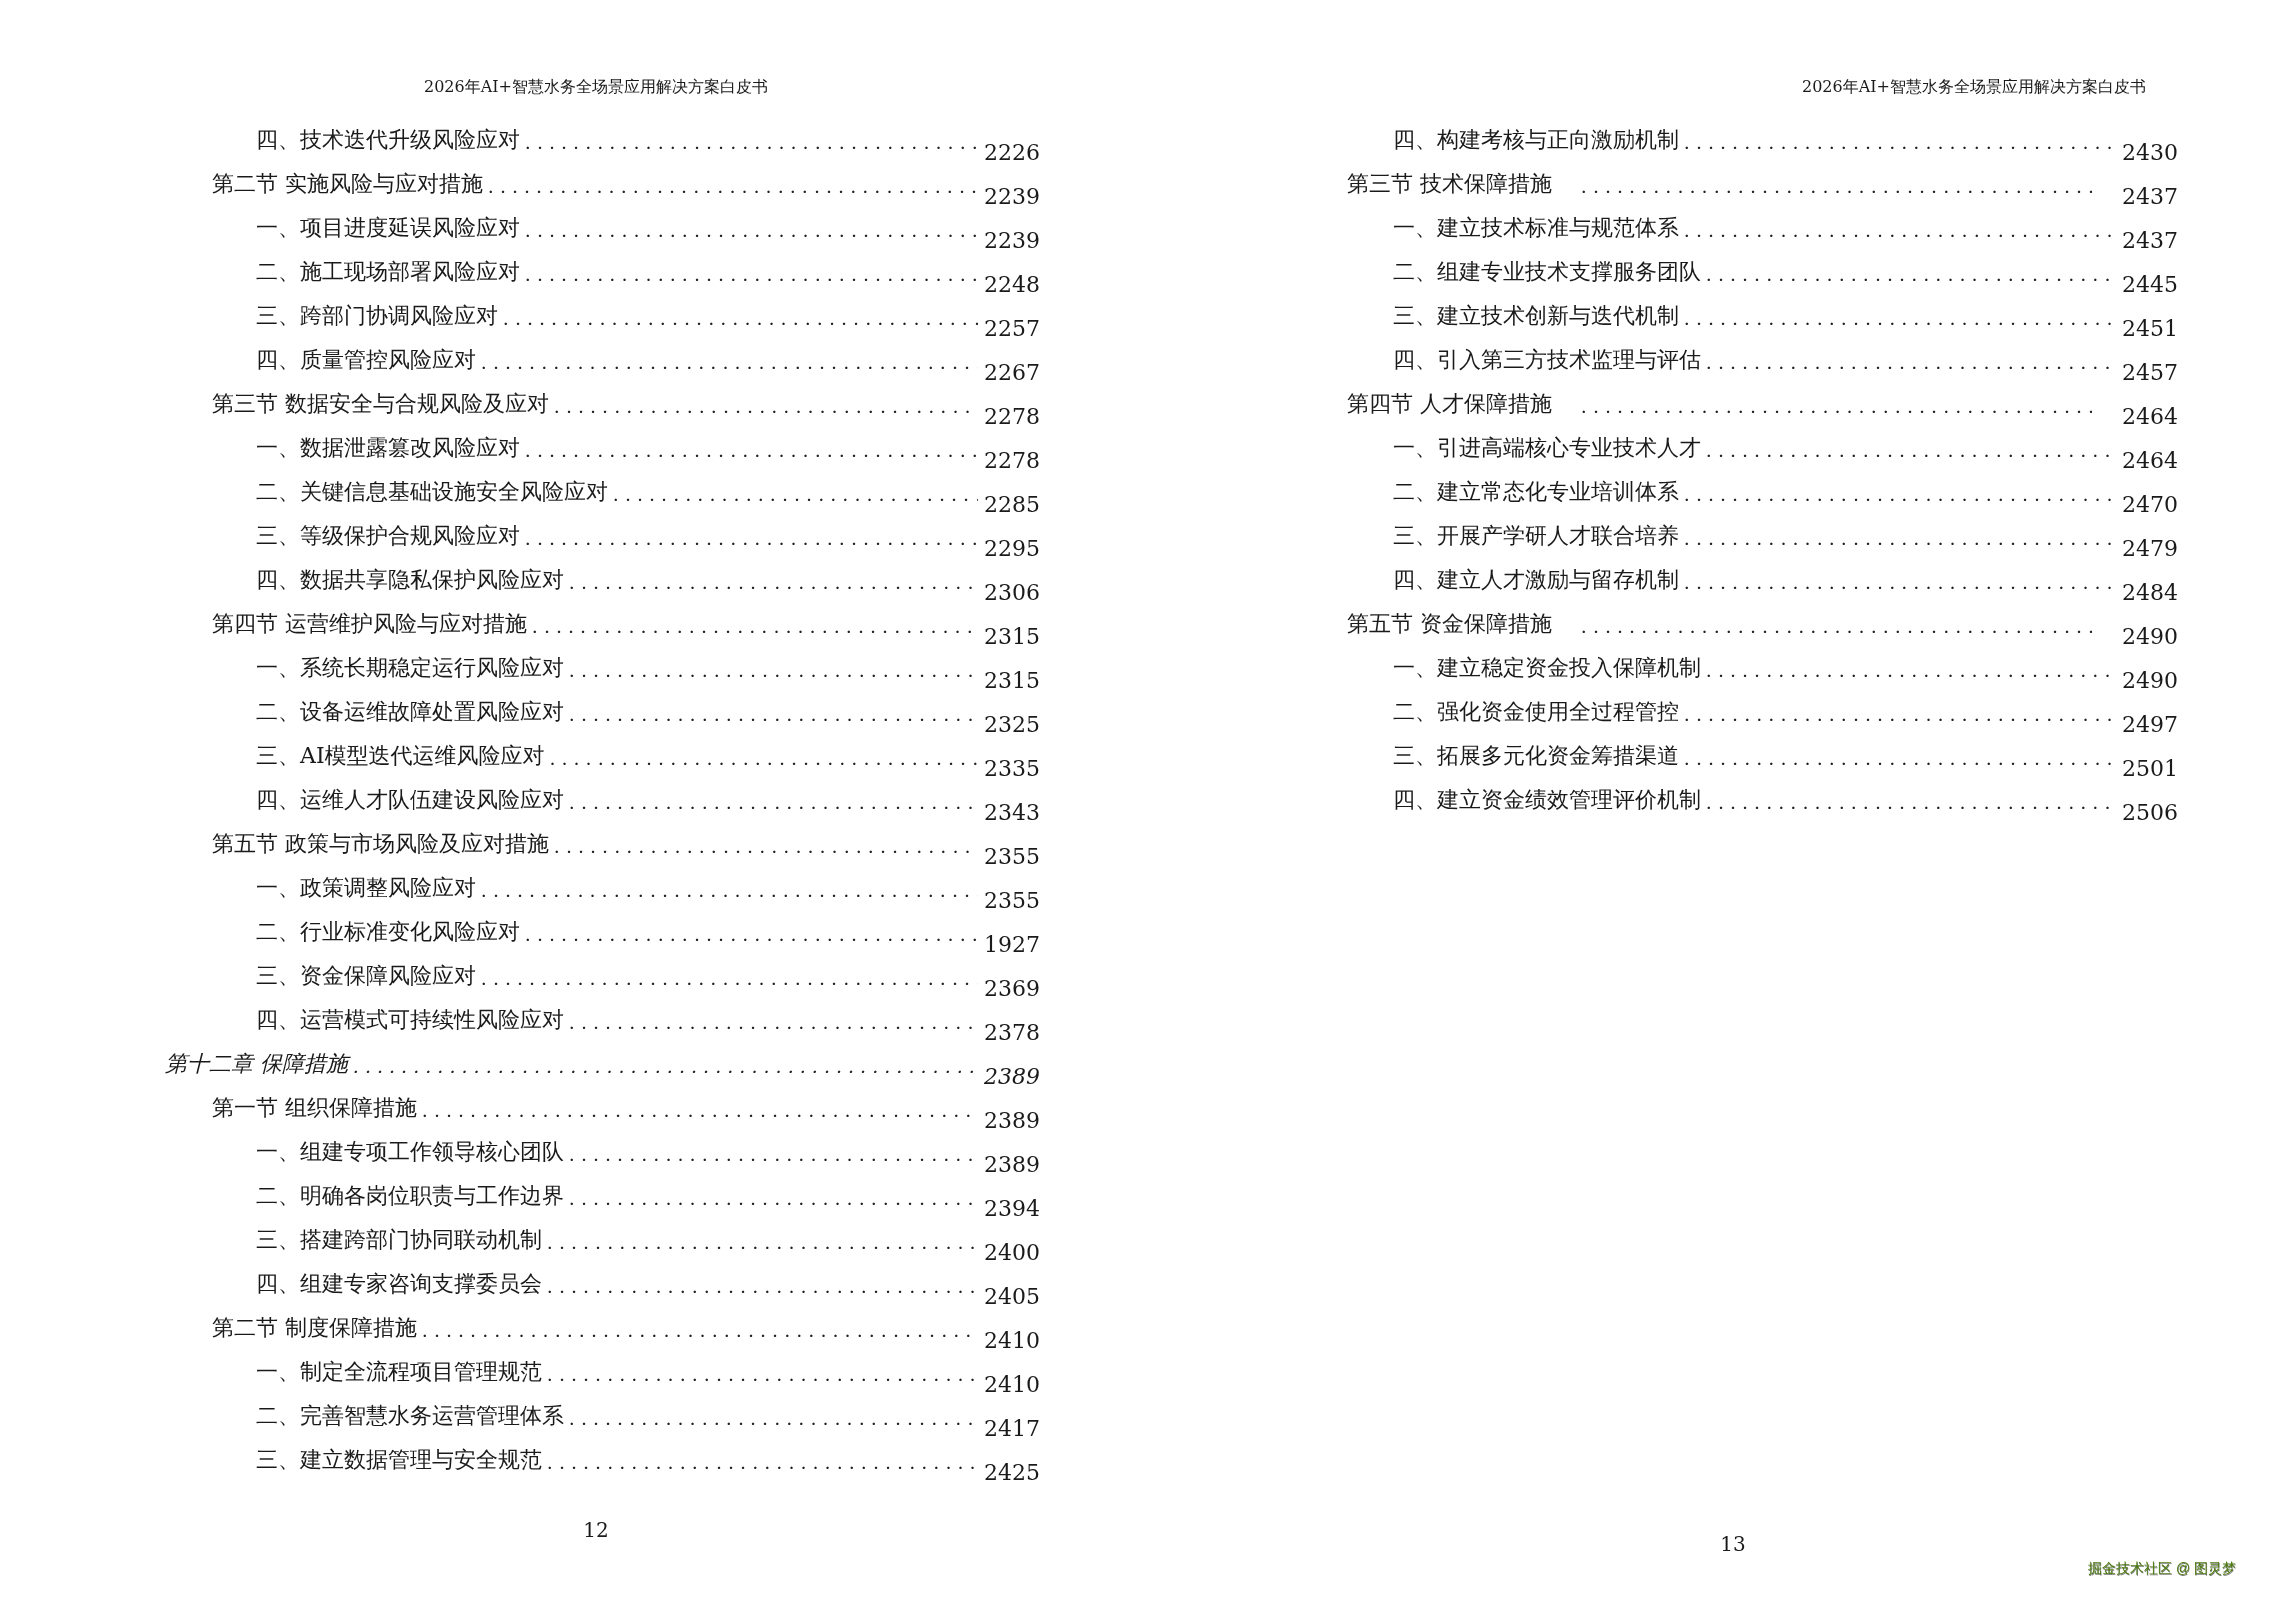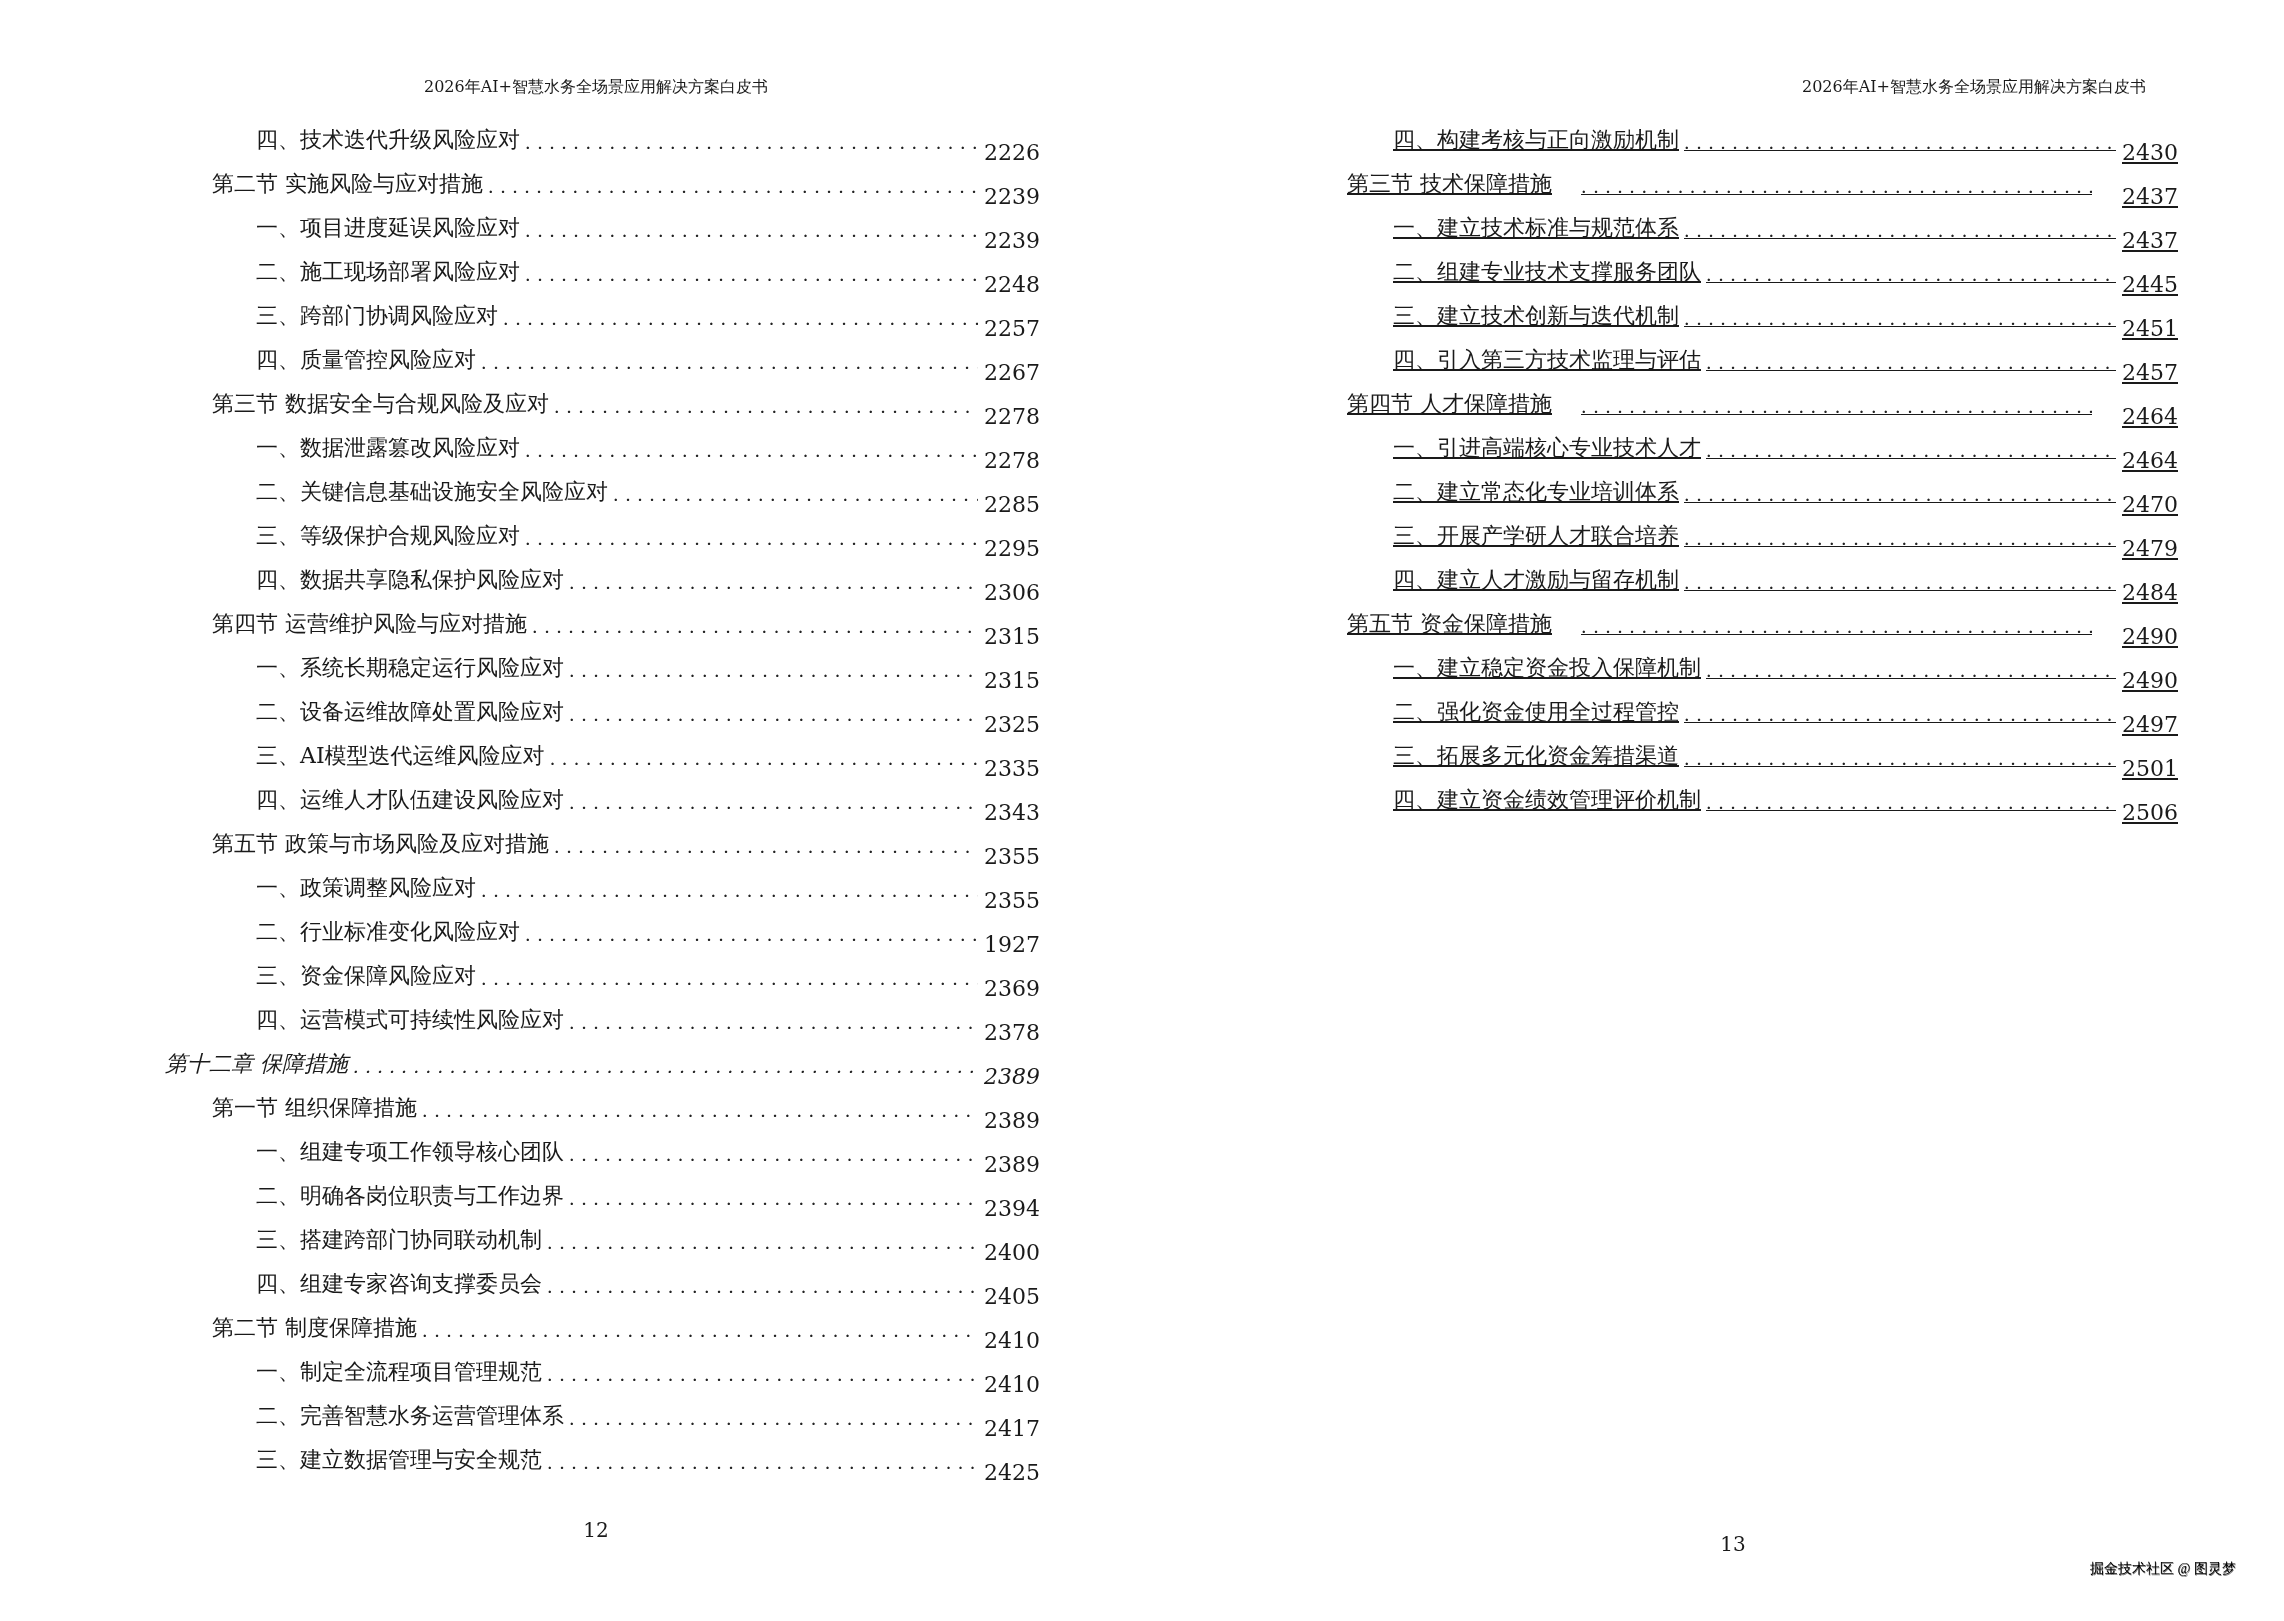--- a/index.html
+++ b/index.html
@@ -11,21 +11,21 @@
   .page.left { left:0; width:1142px; }
   .page.right { left:1142px; width:1142px; }
   .header {
     position:absolute; top:77px; font-size:16px; text-align:center; width:482px;
     white-space:nowrap;
   }
   .page.left .header { left:355px; }
   .page.right .header { left:591px; }
   .toc { position:absolute; top:118px; }
   .page.left .toc { left:0; width:1040px; }
-  .page.right .toc { left:0; width:1036px;text-decoration:underline; }
+  .page.right .toc { left:0; width:1036px; }
   .row {
     position:relative; height:44px; display:flex; align-items:center;
     font-size:22px; white-space:nowrap;
   }
   .row .title { flex:0 0 auto; }
   .row .leader {
     flex:1 1 auto; overflow:hidden; margin:0 5.8px 0 4.8px; letter-spacing:7px;
     font-size:19px; position:relative; top:1.9px; color:#222;
   }
   .row .leader::before {
@@ -40,22 +40,22 @@
   
   .page.right .lvl-section { padding-left:205px;gap:24px; }
   .page.right .lvl-item { padding-left:251px; }
   .page.right .toc { width:1036px; }
   .footer-num {
     position:absolute; top:1518px; font-size:20px; width:96px; text-align:center;
   }
   .page.left .footer-num { left:548px; }
   .page.right .footer-num { left:543px;margin-top:14px; }
   .watermark {
-    position:absolute; right:48px; bottom:44px; font-family:Liberation Serif, serif;
-    font-size:14px; color:#000000; text-shadow:0.5px 0.5px 0.5px #7a7a7a, -0.5px -0.5px 0 #ffffff;
+    position:absolute; right:48px; bottom:44px; font-family:Liberation Sans, sans-serif;
+    font-size:14px; color:#4d7c0f; text-shadow:0.5px 0.5px 0.5px #7a7a7a, -0.5px -0.5px 0 #ffffff;
     white-space:nowrap;
   }
 </style>
 </head>
 <body>
 
 <div class="page left">
   <div class="header">2026年AI+智慧水务全场景应用解决方案白皮书</div>
   <div class="toc">
       <div class="row lvl-item">

